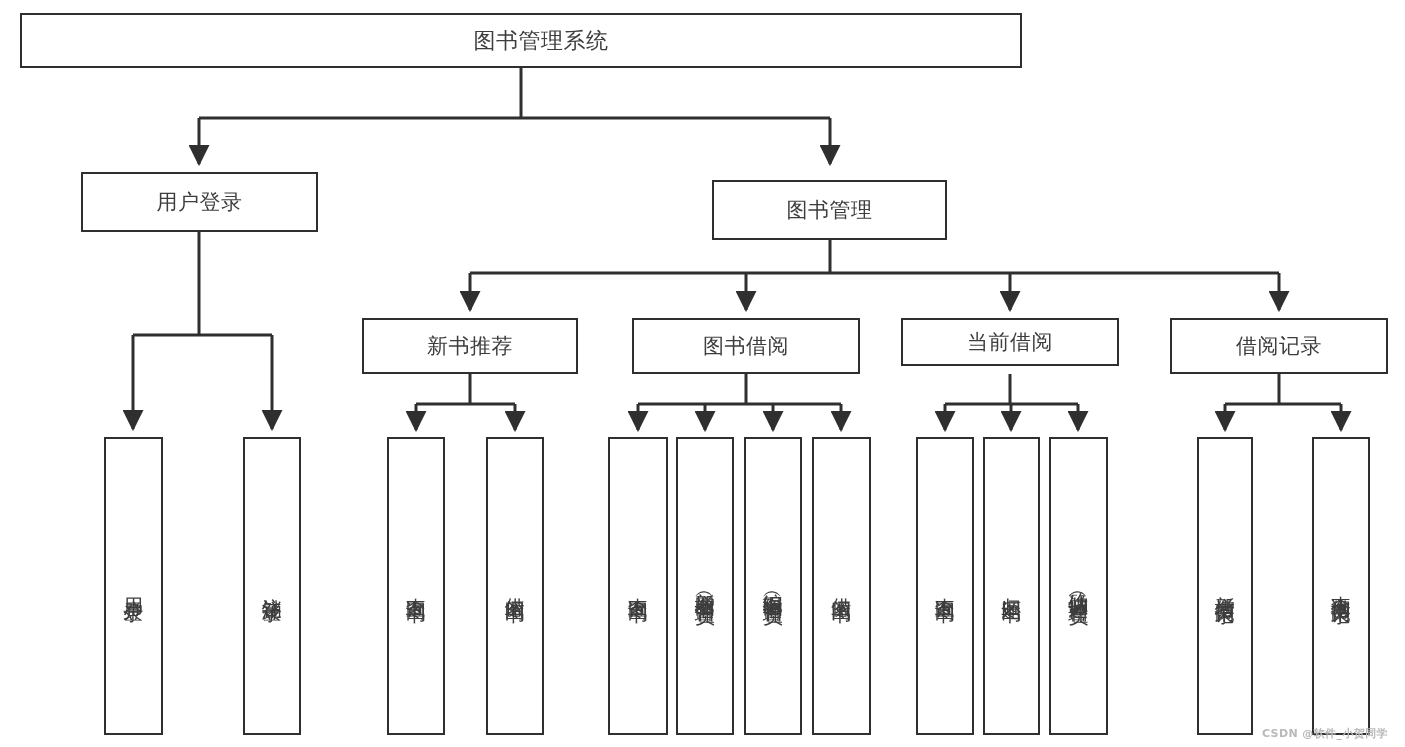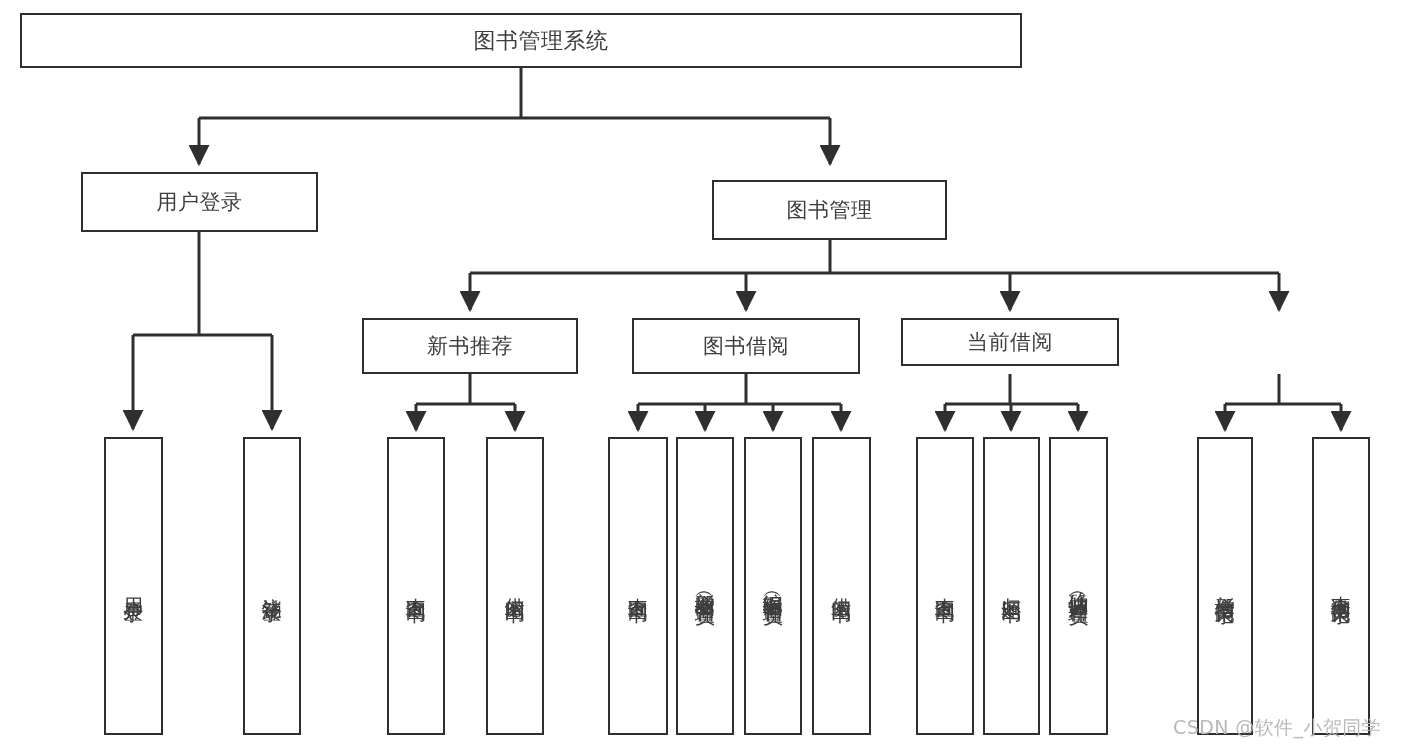--- a/index.html
+++ b/index.html
@@ -44,27 +44,28 @@
     writing-mode: vertical-rl;
     text-orientation: upright;
     font-size: 20px;
     line-height: 1.22;
     letter-spacing: 2px;
     white-space: nowrap;
   }
   .node.root .label { font-size: 22px; }
   #watermark {
     position: absolute;
-    right: 24px;
+    right: 17px;
     bottom: 6px;
-    font-size: 19px;
+    font-size: 11px;
     color: #b9b9b9;
     letter-spacing: 0.4px;
     white-space: nowrap;
     pointer-events: none;
+    font-weight: bold;
   }
 </style>
 </head>
 <body>
 
 <div id="canvas">
 
   <svg id="edges" viewBox="0 0 1405 747" xmlns="http://www.w3.org/2000/svg">
     <defs>
       <marker id="arrow" viewBox="0 0 10 10" refX="9" refY="5" markerWidth="7" markerHeight="7" orient="auto-start-reverse">
@@ -128,20 +129,23 @@
 
   <div class="node" style="left:632px; top:318px; width:228px; height:56px;">
     <span class="label">图书借阅</span>
   </div>
   <div class="node" style="left:362px; top:318px; width:216px; height:56px;">
     <span class="label">新书推荐</span>
   </div>
   <div class="node" style="left:901px; top:318px; width:218px; height:48px;">
     <span class="label">当前借阅</span>
   </div>
+  <div class="node" style="left:1170px; top:318px; width:218px; height:56px;">
+    <span class="label">借阅记录</span>
+  </div>
 
   <div class="node vertical" style="left:104px; top:437px; width:59px; height:298px;">
     <span class="label">用户登录</span>
   </div>
   <div class="node vertical" style="left:243px; top:437px; width:58px; height:298px;">
     <span class="label">注销登录</span>
   </div>
   <div class="node vertical" style="left:387px; top:437px; width:58px; height:298px;">
     <span class="label">查询图书</span>
   </div>

